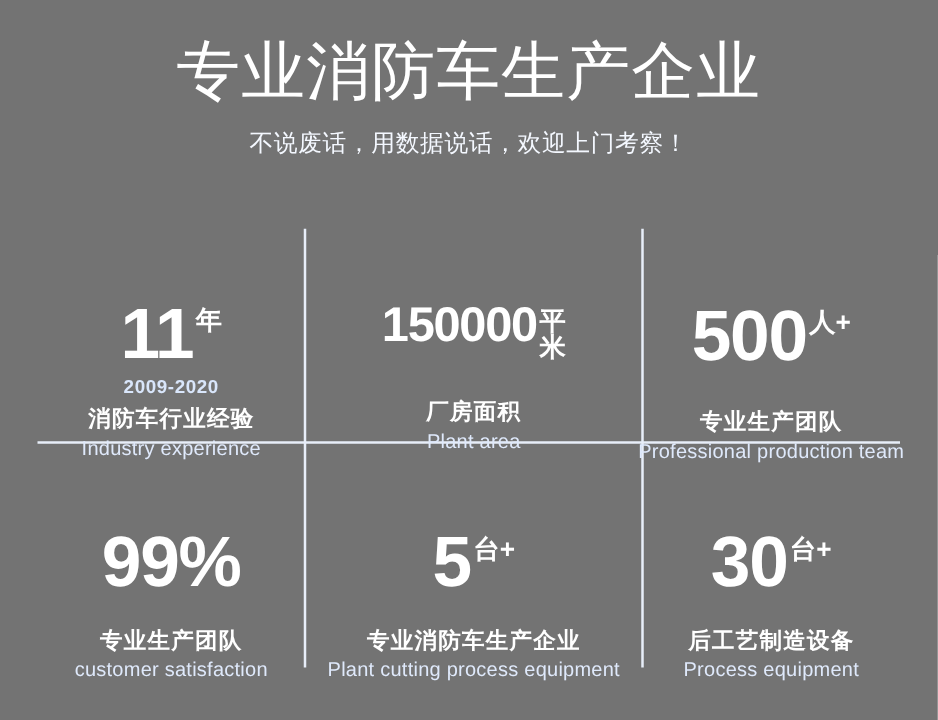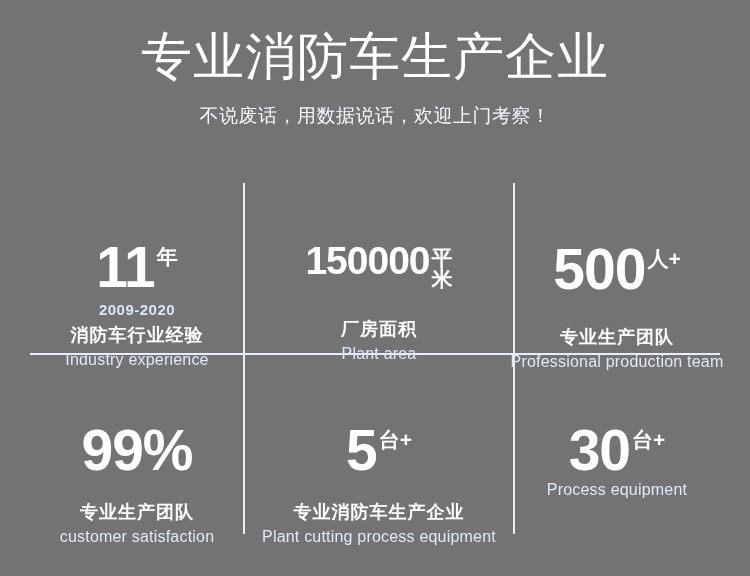--- a/index.html
+++ b/index.html
@@ -221,17 +221,18 @@
       </div>
       <div class="label-cn" style="margin-top:26px">专业消防车生产企业</div>
       <div class="label-en">Plant cutting process equipment</div>
     </div>
 
     <div class="stat-cell r2">
       <div class="num-row">
         <span class="num sz-big">30</span>
         <span class="unit inline">台+</span>
       </div>
+      <div class="label-cn" style="margin-top:26px">后工艺制造设备</div>
       <div class="label-en">Process equipment</div>
     </div>
 
   </div>
 </div>
 
 </body></html>

